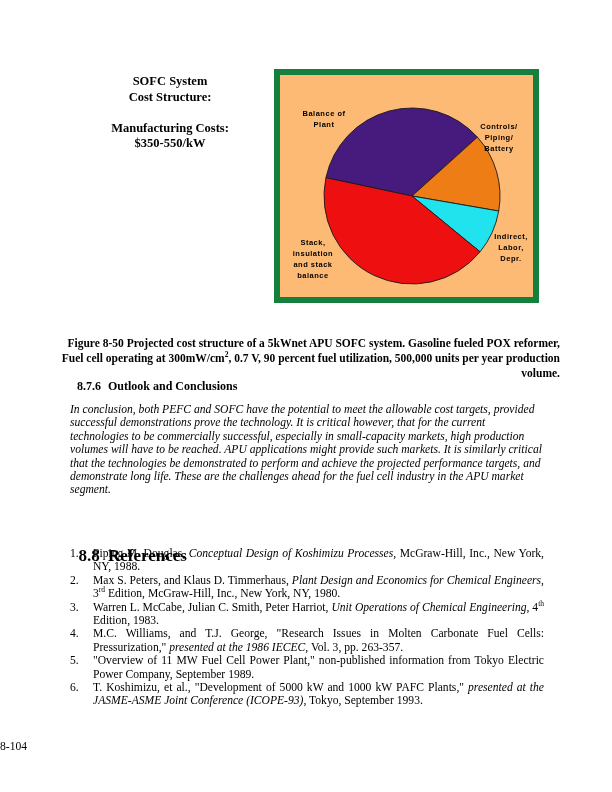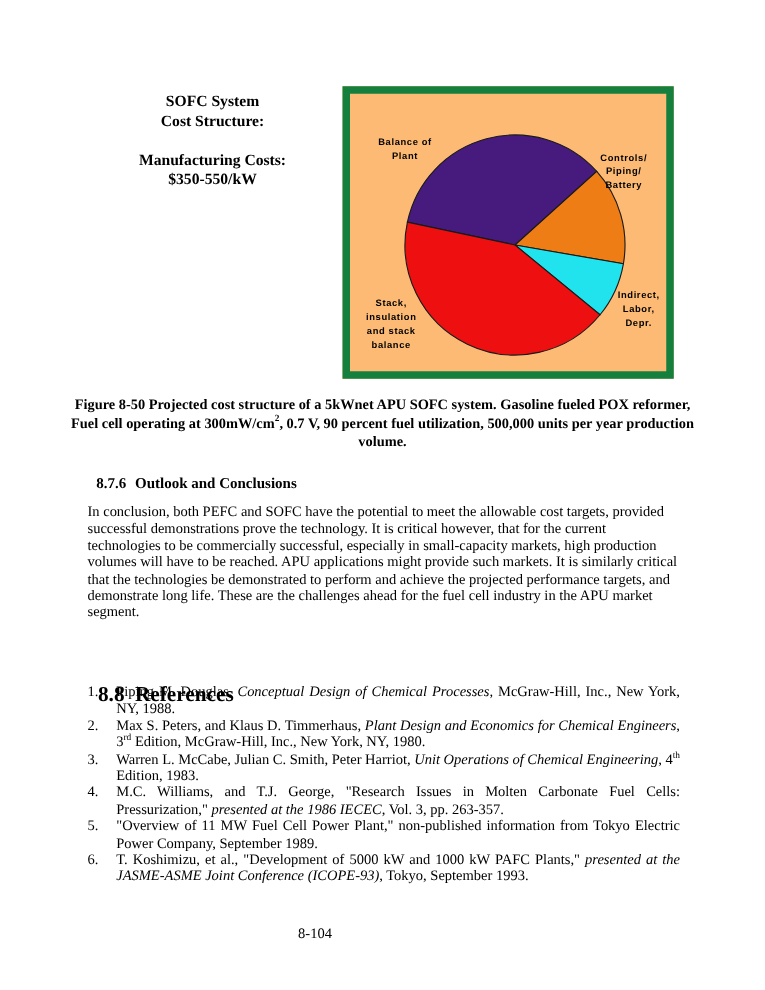--- a/index.html
+++ b/index.html
@@ -26,41 +26,41 @@
     text-align:center; white-space:pre-line;
     font-family:"Liberation Sans", sans-serif; font-weight:bold;
     font-size:7.5px; line-height:11px; letter-spacing:0.5px; color:#000;
   }
   .lbl-balance  { left:44px;  top:44px;  }
   .lbl-controls { left:219px; top:62px;  }
   .lbl-indirect { left:231px; top:172px; }
   .lbl-stack    { left:33px;  top:184px; }
 
   .caption {
-    left:52px; top:317px; width:508px;
-    text-align:center; font-weight:bold; font-size:11.5px; line-height:15px;
+    left:52px; top:336px; width:508px;
+    text-align:right; font-weight:bold; font-size:11.5px; line-height:15px;
   }
 
   .heading { font-weight:bold; font-size:12px; }
   .h876 { left:70px; top:379px; }
   .h88  { left:70px; top:546px; font-size:17px; }
   .h-num { display:inline-block; min-width:38px;text-align:center; }
 
   .body-par {
     left:70px; top:403px; width:474px;
-    font-size:11.6px; line-height:13.4px; text-align:left;
+    font-size:11.6px; line-height:13.4px; text-align:left;font-style:italic;
   }
 
   .refs { left:70px; top:547px; width:474px; font-size:11.6px; line-height:13.4px; }
   .ref { position:relative; padding-left:23px; text-align:justify; }
   .ref-num { position:absolute; left:0; top:0; }
 
   sup { font-size:7.5px; line-height:0; vertical-align:super; }
 
-  .footer { left:0; top:740px; width:504px; text-align:center; font-size:11.6px; }
+  .footer { left:0; top:740px; width:504px; text-align:left; font-size:11.6px; }
 </style>
 </head>
 <body>
 
 <div class="page">
 
   <div class="abs title-block">SOFC System
 Cost Structure:
 
 Manufacturing Costs:
@@ -93,21 +93,21 @@
     <span class="h-num">8.7.6</span><span>Outlook and Conclusions</span>
   </div>
 
   <div class="abs body-par">In conclusion, both PEFC and SOFC have the potential to meet the allowable cost targets, provided successful demonstrations prove the technology. It is critical however, that for the current technologies to be commercially successful, especially in small-capacity markets, high production volumes will have to be reached. APU applications might provide such markets. It is similarly critical that the technologies be demonstrated to perform and achieve the projected performance targets, and demonstrate long life. These are the challenges ahead for the fuel cell industry in the APU market segment.</div>
 
   <div class="abs heading h88">
     <span class="h-num">8.8</span><span>References</span>
   </div>
 
   <div class="abs refs">
-      <div class="ref"><span class="ref-num">1.</span><span><span>Piping M. Douglas, </span><span style="font-style: italic;">Conceptual Design of Chemical Processes,</span><span> McGraw-Hill, Inc., New York, NY, 1988.</span></span></div>
+      <div class="ref"><span class="ref-num">1.</span><span><span>Piping M. Douglas, </span><span style="font-style: italic;">Conceptual Design of Koshimizu Processes,</span><span> McGraw-Hill, Inc., New York, NY, 1988.</span></span></div>
       <div class="ref"><span class="ref-num">2.</span><span><span>Max S. Peters, and Klaus D. Timmerhaus, </span><span style="font-style: italic;">Plant Design and Economics for Chemical Engineers</span><span>, 3</span><sup>rd</sup><span> Edition, McGraw-Hill, Inc., New York, NY, 1980.</span></span></div>
       <div class="ref"><span class="ref-num">3.</span><span><span>Warren L. McCabe, Julian C. Smith, Peter Harriot, </span><span style="font-style: italic;">Unit Operations of Chemical Engineering</span><span>, 4</span><sup>th</sup><span> Edition, 1983.</span></span></div>
       <div class="ref"><span class="ref-num">4.</span><span><span>M.C. Williams, and T.J. George, "Research Issues in Molten Carbonate Fuel Cells: Pressurization," </span><span style="font-style: italic;">presented at the 1986 IECEC</span><span>, Vol. 3, pp. 263-357.</span></span></div>
       <div class="ref"><span class="ref-num">5.</span><span><span>"Overview of 11 MW Fuel Cell Power Plant," non-published information from Tokyo Electric Power Company, September 1989.</span></span></div>
       <div class="ref"><span class="ref-num">6.</span><span><span>T. Koshimizu, et al., "Development of 5000 kW and 1000 kW PAFC Plants," </span><span style="font-style: italic;">presented at the JASME-ASME Joint Conference (ICOPE-93)</span><span>, Tokyo, September 1993.</span></span></div>
     </div>
 
   <div class="abs footer">8-104</div>
 
 </div>

